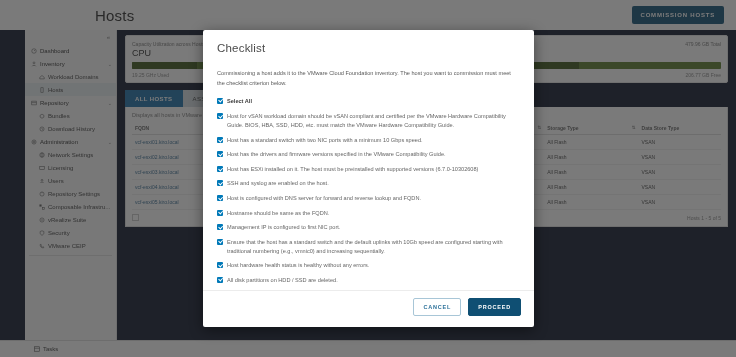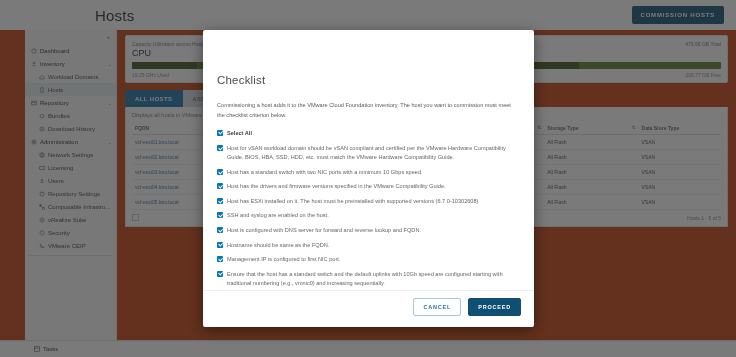--- a/index.html
+++ b/index.html
@@ -5,21 +5,21 @@
   * { box-sizing: border-box; margin: 0; padding: 0; }
   html, body {
     width: 736px; height: 357px;
     font-family: "Liberation Sans", sans-serif;
     overflow: hidden;
     background: #fafafa;
   }
   #app { position: relative; width: 736px; height: 357px; }
 
   
-  .page { position: absolute; inset: 0; display: flex; flex-direction: column; background: #c2410c; }
+  .page { position: absolute; inset: 0; display: flex; flex-direction: column; background: #0f172a; }
 
   .topbar {
     height: 30px; background: #fff; display: flex; align-items: center;
     justify-content: space-between; padding: 0 12px 0 0; flex: 0 0 auto;
   }
   .topbar-left { display: flex; align-items: center; }
   .brand-pad { width: 95px; height: 30px; }
   .page-title { font-size: 15px; color: #2b2b2b; font-weight: 400; letter-spacing: .2px; }
   .commission-btn {
     background: #0f4f73; color: #fff; font-size: 6px; letter-spacing: .8px;
@@ -85,21 +85,21 @@
   .tasks-label { font-size: 6px; color: #444; display: flex; align-items: center; gap: 3px; }
   .tasks-label svg { width: 6px; height: 6px; }
 
   
   .overlay { position: absolute; inset: 0; background: rgba(40,40,40,0.62); }
   .modal {
     position: absolute; left: 203px; top: 30px; width: 331px; height: 297px;
     background: #fff; border-radius: 2px; box-shadow: 0 3px 14px rgba(0,0,0,.45);
     display: flex; flex-direction: column; overflow: hidden;
   }
-  .modal-header { padding: 12px 14px 6px; flex: 0 0 auto; margin-top: 32px; }
+  .modal-header { padding: 12px 14px 6px; flex: 0 0 auto; }
   .modal-title { font-size: 11.5px; color: #4b4b4b; font-weight: 400; letter-spacing: .2px; }
   .modal-body { flex: 1 1 auto; padding: 8px 14px 4px; overflow: hidden; }
   .intro { font-size: 5.6px; color: #5a5a5a; line-height: 1.85; margin-bottom: 8px; }
   .chk-row { display: flex; align-items: flex-start; gap: 4px; margin-bottom: 5.5px; }
   .chk-row.selectall { margin-bottom: 6.5px; }
   .cbox {
     width: 6px; height: 6px; background: #0079b8; border-radius: 1px;
     flex: 0 0 auto; margin-top: 1px; position: relative;
   }
   .cbox::after {

